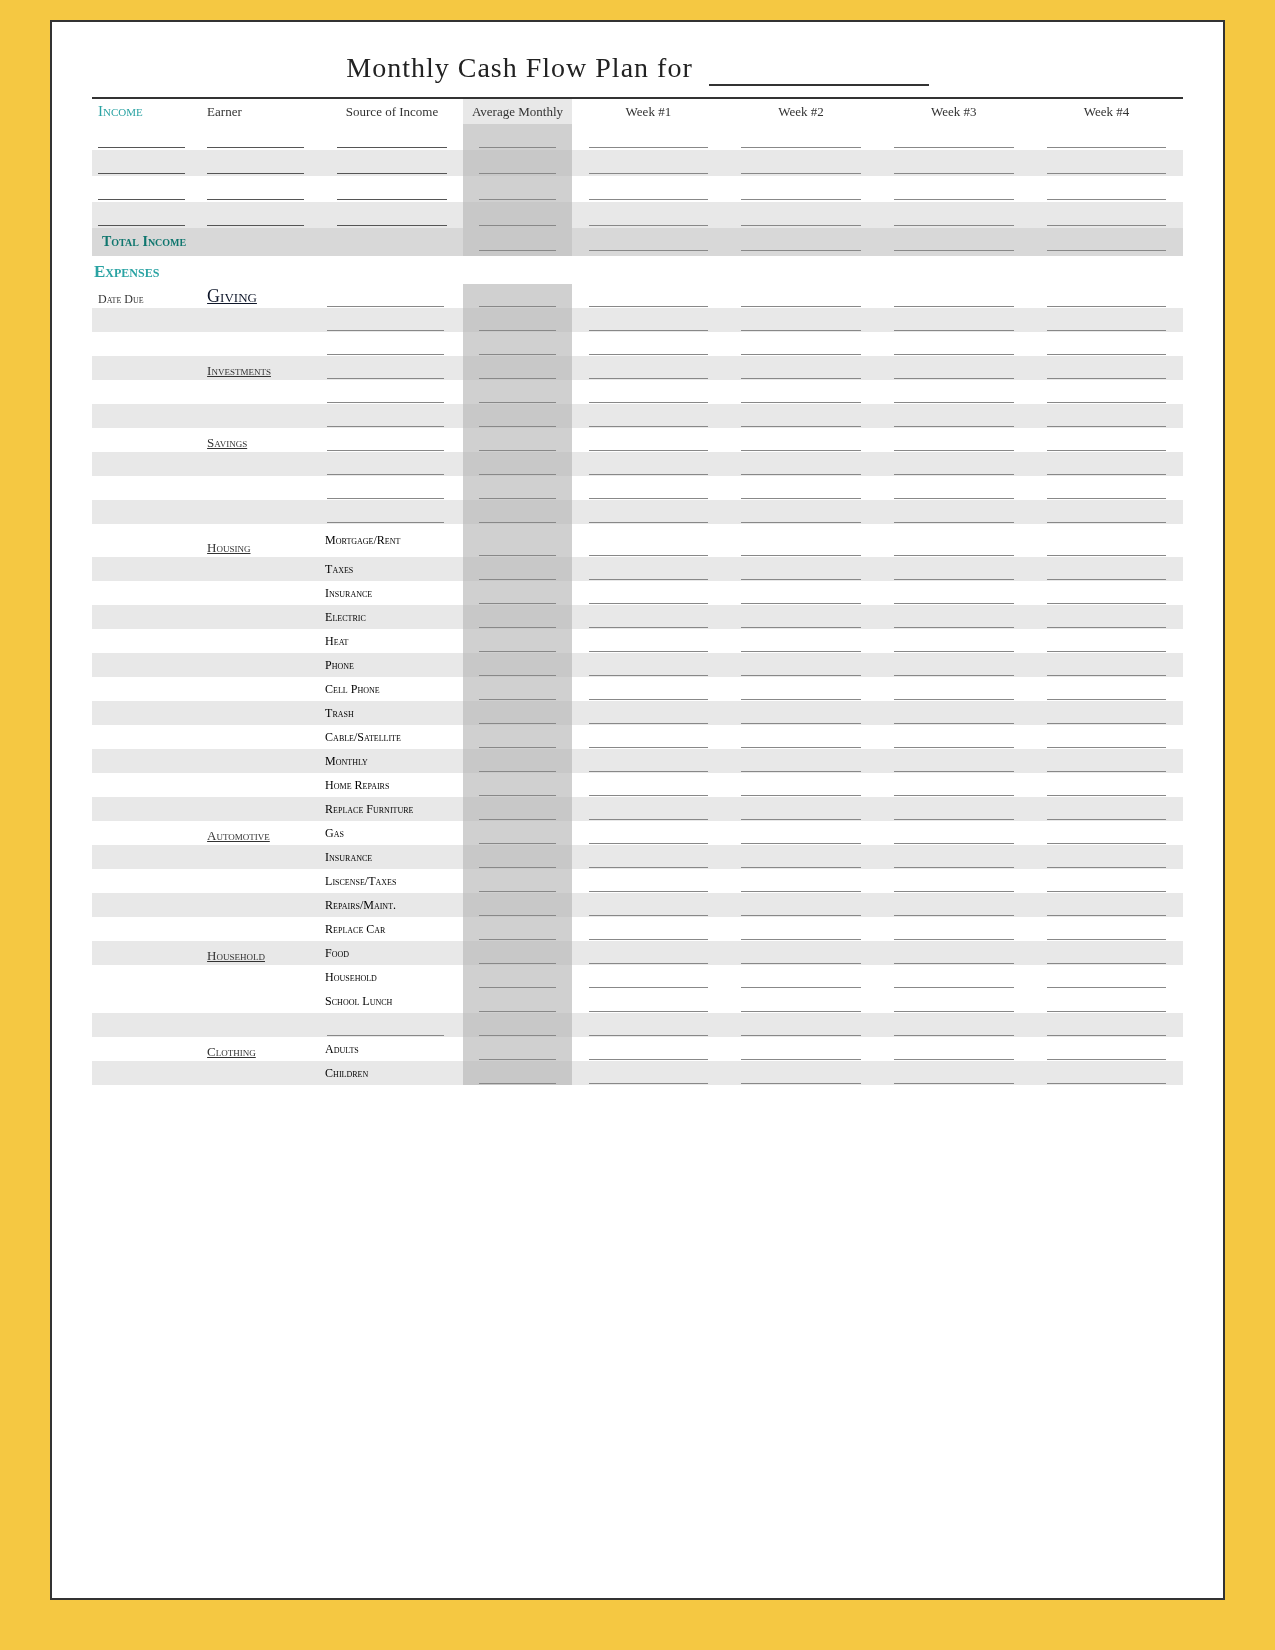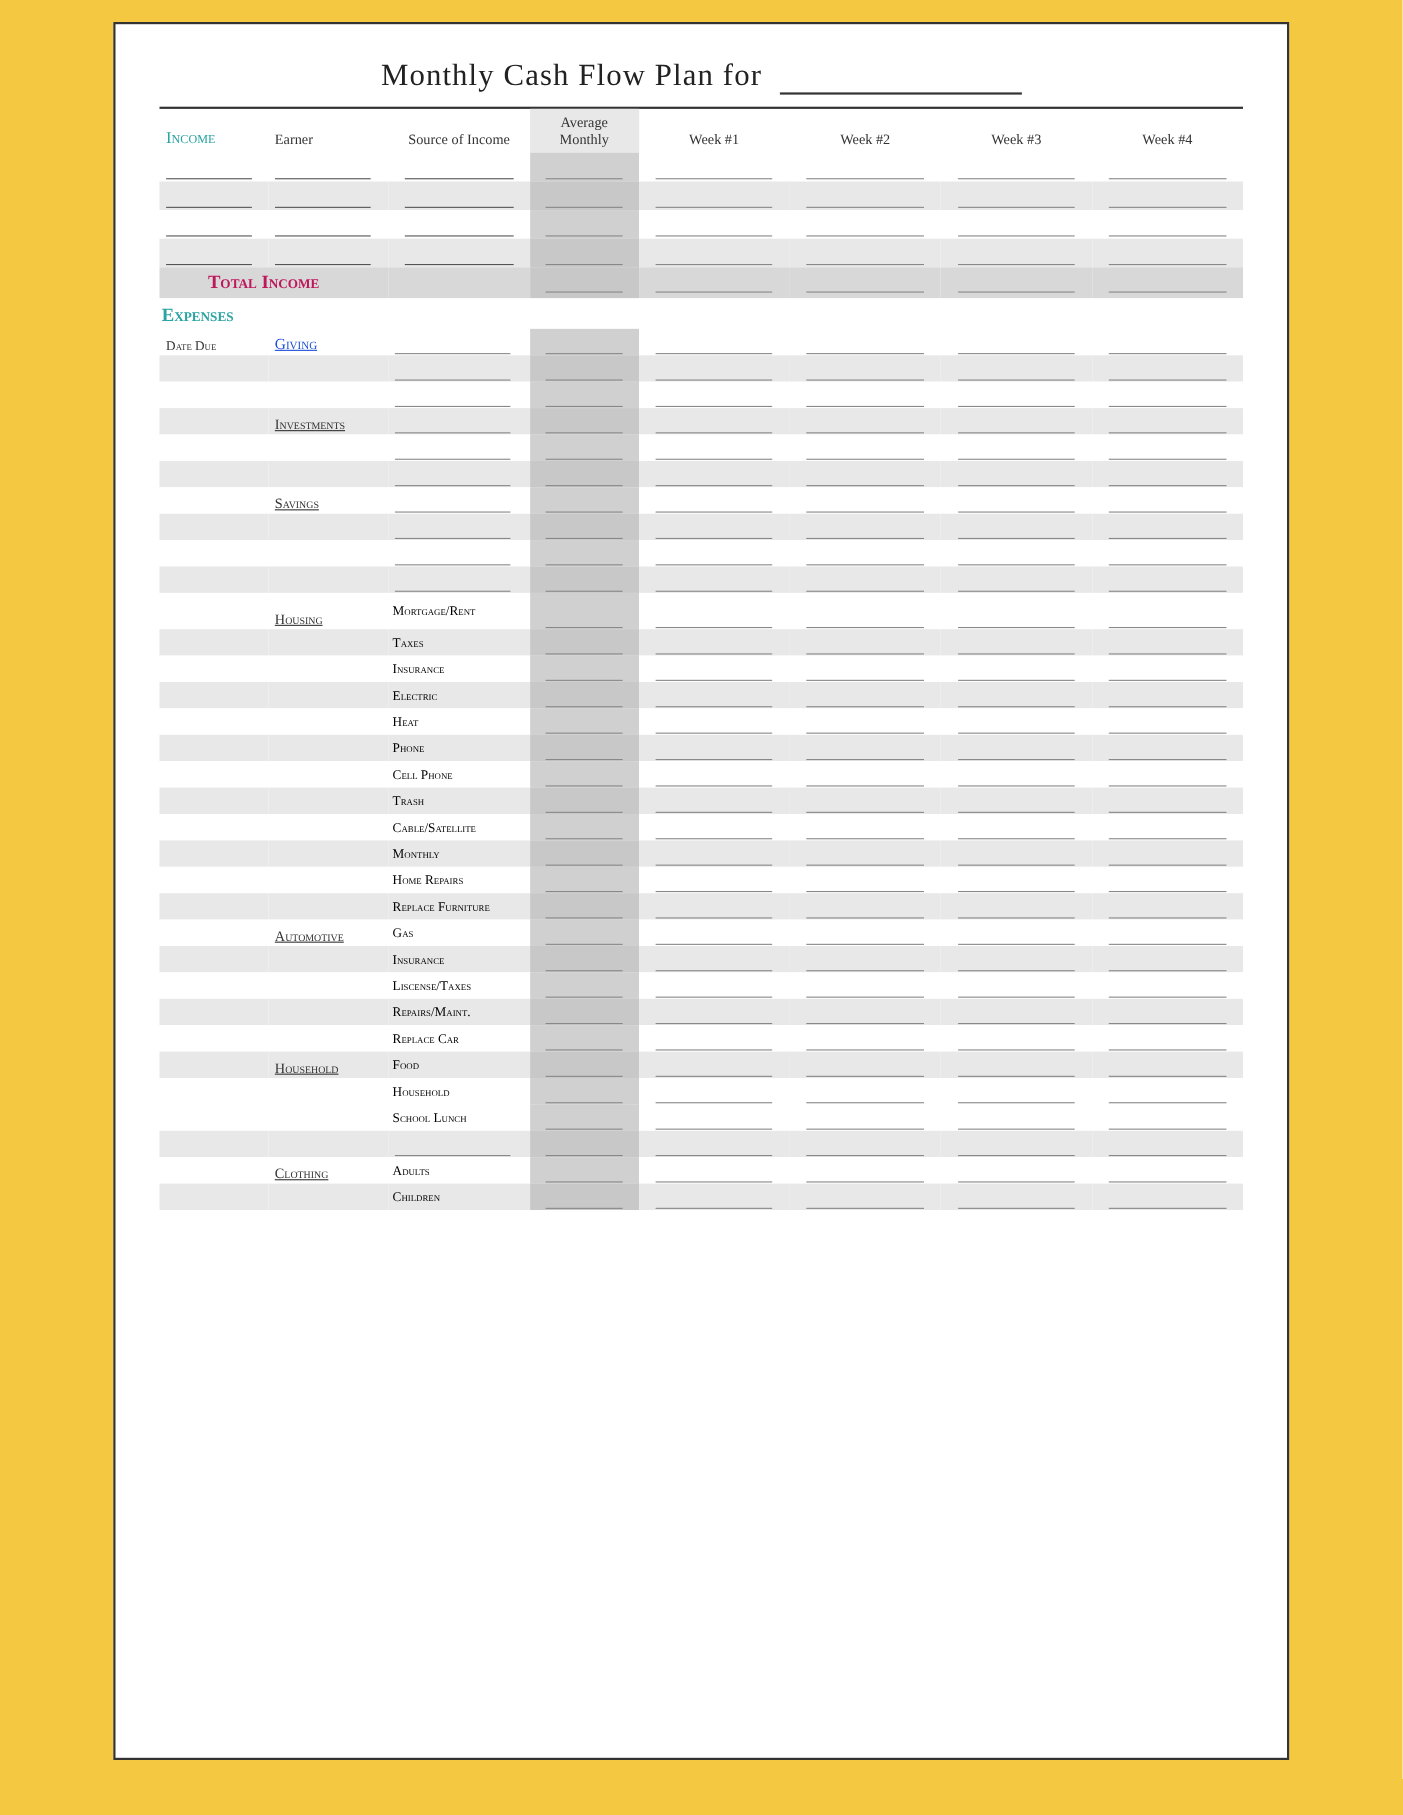--- a/index.html
+++ b/index.html
@@ -6,21 +6,21 @@
     body {
       background: #f5c842;
       display: flex;
       justify-content: center;
       align-items: flex-start;
       padding: 20px;
       font-family: Georgia, 'Times New Roman', serif;
     }
     .page {
       background: white;
-      width: 1069px;
+      width: 1175px;
       min-height: 1580px;
       border: 2px solid #333;
       padding: 30px 40px;
       position: relative;
     }
     .page-title {
       text-align: center;
       font-size: 28px;
       font-weight: normal;
       letter-spacing: 1px;
@@ -285,21 +285,21 @@
         <td>
             <span class="week-line"></span>
           </td>
         <td>
             <span class="week-line"></span>
           </td>
       </tr>
 
       <tr class="total-income-row">
         <td colspan="2" style="background:#d8d8d8;">
-          <span style="color:#be185d;font-variant:small-caps;font-weight:bold;font-size:17px;margin-left:34px;">Total Income</span>
+          <span style="color:#0f766e;font-variant:small-caps;font-weight:bold;font-size:14px;">Total Income</span>
         </td>
         <td style="background:#d8d8d8;"></td>
         <td style="background:#c8c8c8;">
             <span class="amt-line"></span>
           </td>
         <td style="background:#d8d8d8;">
             <span class="week-line"></span>
           </td>
         <td style="background:#d8d8d8;">
             <span class="week-line"></span>
@@ -316,21 +316,21 @@
         <td class="expenses-header-td" colspan="8" style="padding: 6px 6px 2px 2px;">
           <span style="color:#2aa3a3;font-variant:small-caps;font-size:17px;font-weight:bold;">Expenses</span>
         </td>
       </tr>
 
       <tr class="alt-0 exp-row">
         <td>
           <span class="date-due-label" style="font-size:12px;font-variant:small-caps;">Date Due</span>
         </td>
         <td>
-          <span class="giving-label" style="color:#1d4ed8;font-variant:small-caps;text-decoration:underline;font-size:14px;">Giving</span>
+          <span class="giving-label" style="color:#0f172a;font-variant:small-caps;text-decoration:underline;font-size:18px;">Giving</span>
         </td>
         <td>
             <span class="item-line"></span>
           </td>
         <td class="td-avg">
             <span class="amt-line"></span>
           </td>
         <td>
             <span class="week-line"></span>
           </td>

